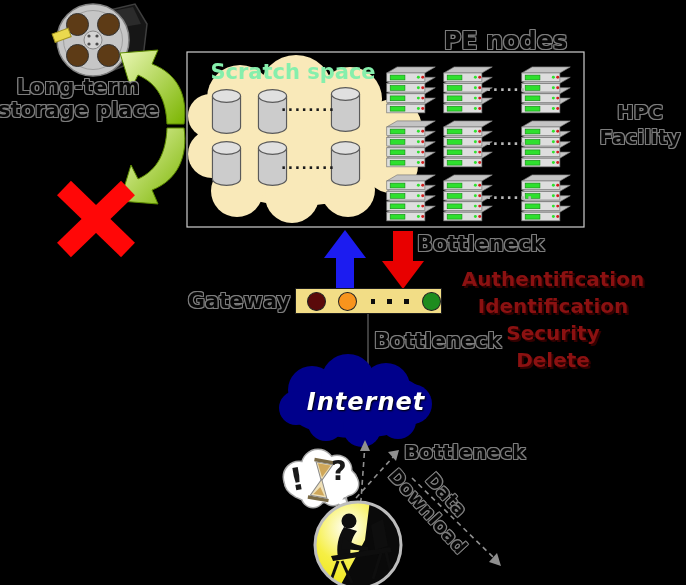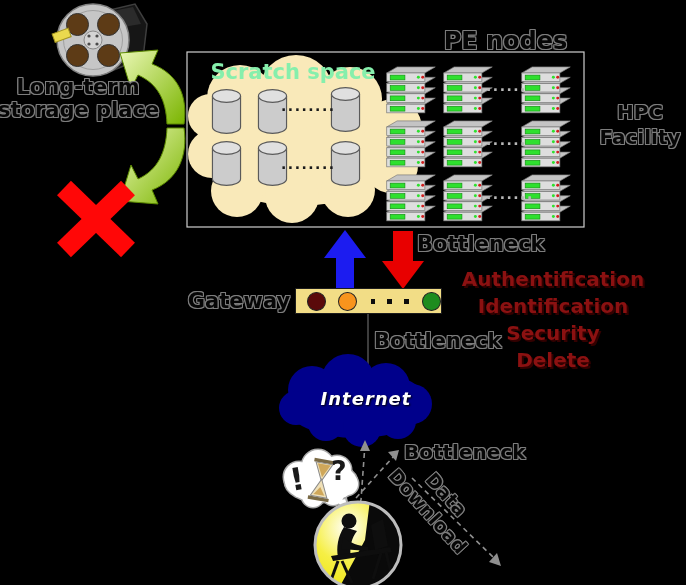--- a/index.html
+++ b/index.html
@@ -10,21 +10,21 @@
   .abs{position:absolute;}
   .lbl{font-weight:bold;white-space:nowrap;}
   
   .outline{
     color:#060606;
     text-shadow:-1px 0 #7d7d7d,1px 0 #7d7d7d,0 -1px #7d7d7d,0 1px #7d7d7d,
                 -1px -1px #7d7d7d,1px -1px #7d7d7d,-1px 1px #7d7d7d,1px 1px #7d7d7d;
   }
   .center{text-align:center;}
   .security{color:#8b1111;text-shadow:2px 2px 0 #330000;font-weight:bold;font-size:20px;line-height:27px;text-align:center;}
-  .internet-text{color:#ffffff;font-style:italic;font-weight:bold;font-size:18px;letter-spacing:1px;text-shadow:1px 1px 2px #000;}
+  .internet-text{color:#ffffff;font-style:italic;font-weight:bold;font-size:24px;letter-spacing:1px;text-shadow:1px 1px 2px #000;}
   .dots-dark{color:#1a1a1a;font-weight:bold;font-size:14px;letter-spacing:1.5px;}
   .dots-grey{color:#b8b8b8;font-weight:bold;font-size:14px;letter-spacing:1.5px;}
   
   .gw-bar{
     left:295px;top:288px;width:147px;height:26px;background:#f2dd86;
     border:1.5px solid #1c1c1c;box-sizing:border-box;display:flex;align-items:center;
   }
   .gw-circle{width:19px;height:19px;border-radius:50%;border:1px solid #222;box-sizing:border-box;}
   .gw-red{background:#5a0a0a;margin-left:11px;}
   .gw-orange{background:#f8941d;margin-left:12px;}

